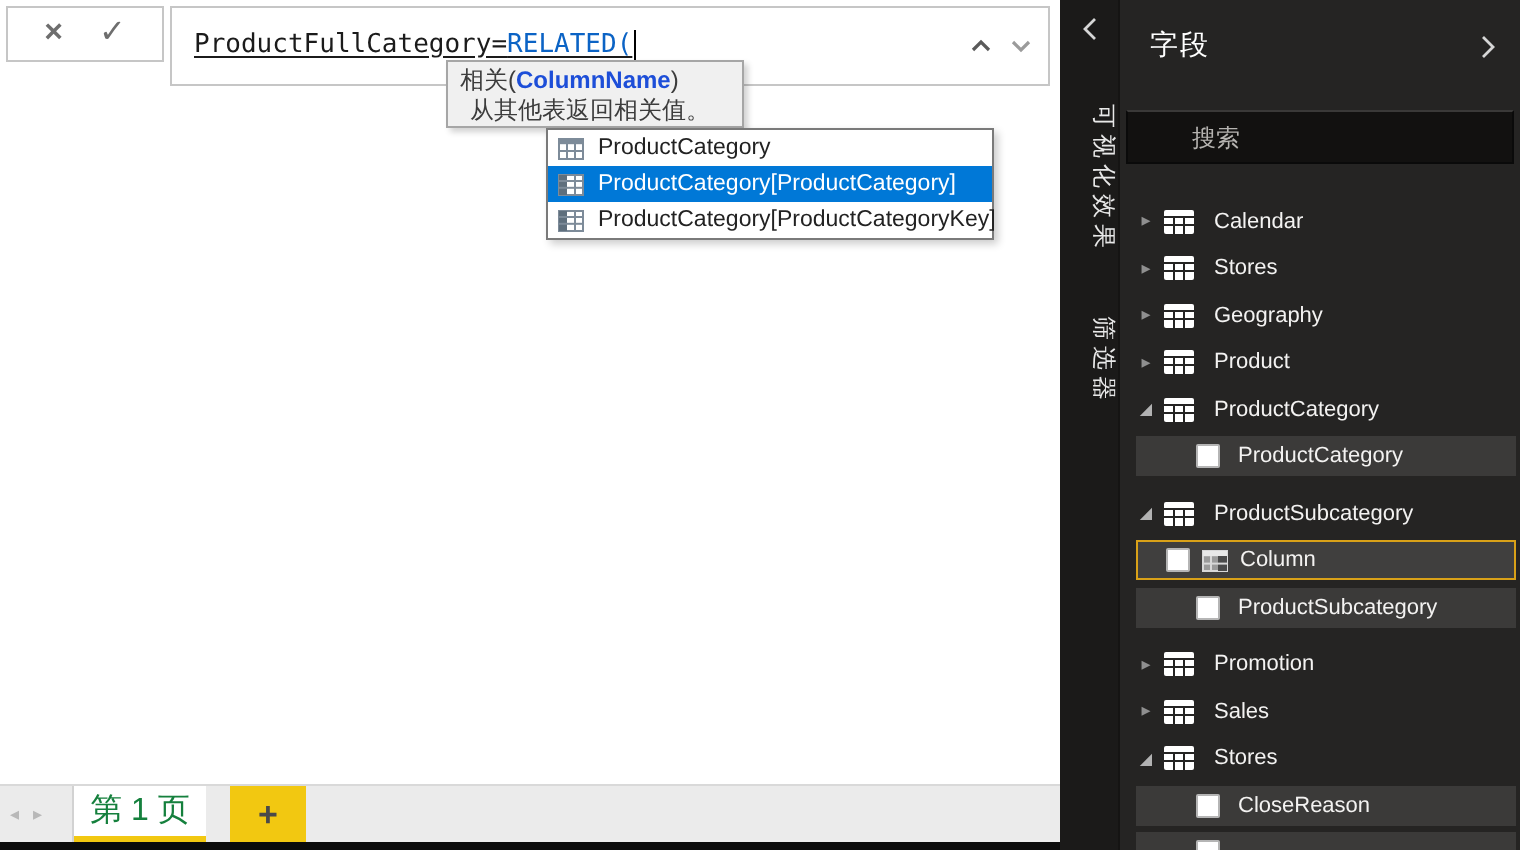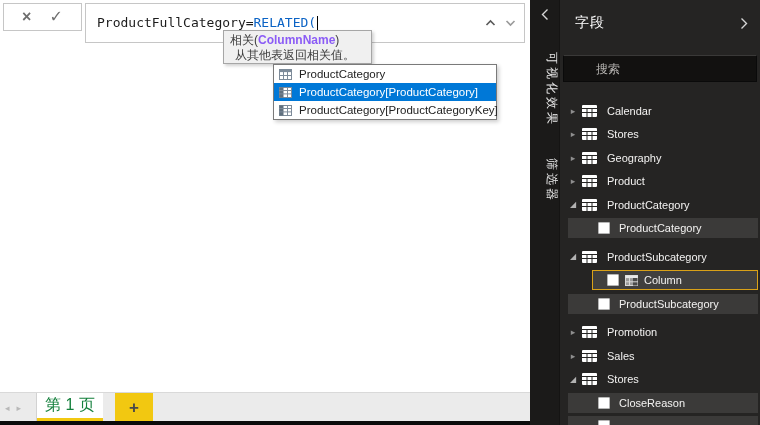--- a/index.html
+++ b/index.html
@@ -18,34 +18,34 @@
   .fx-buttons {
     position:absolute; left:3px; top:3px; width:79px; height:28px;
     border:1px solid #c6c6c6; background:#fff;
     display:flex; align-items:center; justify-content:space-evenly;
   }
   .fx-btn { color:#6e6e6e; font-size:16px; line-height:1; cursor:default; font-weight:bold; }
   .fx-input {
     position:absolute; left:85px; top:3px; width:440px; height:40px;
     border:1px solid #c6c6c6; background:#fff;
     display:flex; align-items:center; padding:0 8px 0 11px;
-    font-family:"DejaVu Sans Mono","Liberation Mono",monospace; font-size:13px; color:#1b1b1b;
+    font-family:"DejaVu Sans Mono","Liberation Mono",monospace; font-size:13px; color:#1b1b1b;text-decoration:underline;
   }
   .fx-kw { color:var(--kw); }
   .caret { display:inline-block; width:1px; height:15px; background:#000; margin-left:1px; vertical-align:middle; }
   .fx-chevrons { margin-left:auto; display:flex; gap:9px; align-items:center; }
   .fx-chevrons svg { display:block; }
 
   
   .tooltip {
     position:absolute; left:223px; top:30px; width:149px; height:34px;
     background:#f0f0f0; border:1px solid #a6a6a6; box-shadow:2px 2px 3px rgba(0,0,0,.18);
     padding:2px 6px 0 6px; font-size:12px; color:#3c3c3c; line-height:15px; z-index:5;
   }
-  .tooltip .sig b { color:#8b5cf6; }
+  .tooltip .sig b { color:#1d4ed8; }
   .tooltip .desc { padding-left:5px; }
 
   
   .dropdown {
     position:absolute; left:273px; top:64px; width:224px;
     background:#fff; border:1px solid #7a7a7a; box-shadow:2px 2px 4px rgba(0,0,0,.2); z-index:6;
   }
   .ac-item { height:18px; display:flex; align-items:center; padding-left:5px; gap:7px;
     font-size:11.5px; color:#222; white-space:nowrap; }
   .ac-item.selected { background:var(--selblue); color:#fff; }
@@ -92,21 +92,21 @@
   .trow { height:23.5px; display:flex; align-items:center; padding-left:7px; cursor:default; }
   .trow.mt { margin-top:5px; }
   .tri { width:12px; text-align:center; margin-right:3px; flex:0 0 auto; }
   .tri.c { color:#8f8f8f; font-size:9px; }
   .tri.e { color:#b2b2b2; font-size:8px; }
   .trow svg { margin-right:10px; flex:0 0 auto; }
   .tlabel, .flabel { color:#f3f2f1; font-size:11px; white-space:nowrap; }
   .frow-wrap { height:23.5px; display:flex; align-items:center; padding:0 2px 0 8px; }
   .frow { flex:1; height:20px; background:#3b3a39; display:flex; align-items:center;
     padding-left:30px; gap:9px; cursor:default; }
-  .frow.selected { padding-left:14px; gap:6px; background:#403f3e; border:1px solid var(--selborder);margin-left:24px; }
+  .frow.selected { padding-left:14px; gap:6px; background:#403f3e; border:1px solid var(--selborder); }
   .checkbox { width:12px; height:12px; background:#fff; border:1px solid #b5b5b5; border-radius:1px; flex:0 0 auto; }
 </style>
 </head>
 <body>
 
 <div class="stage" style="--accent: #F2C811; --selblue: #0078D7; --kw: #0B63C5; --selborder: #D9A118;">
 
   <div class="canvas">
 
     <div class="fx-buttons">

